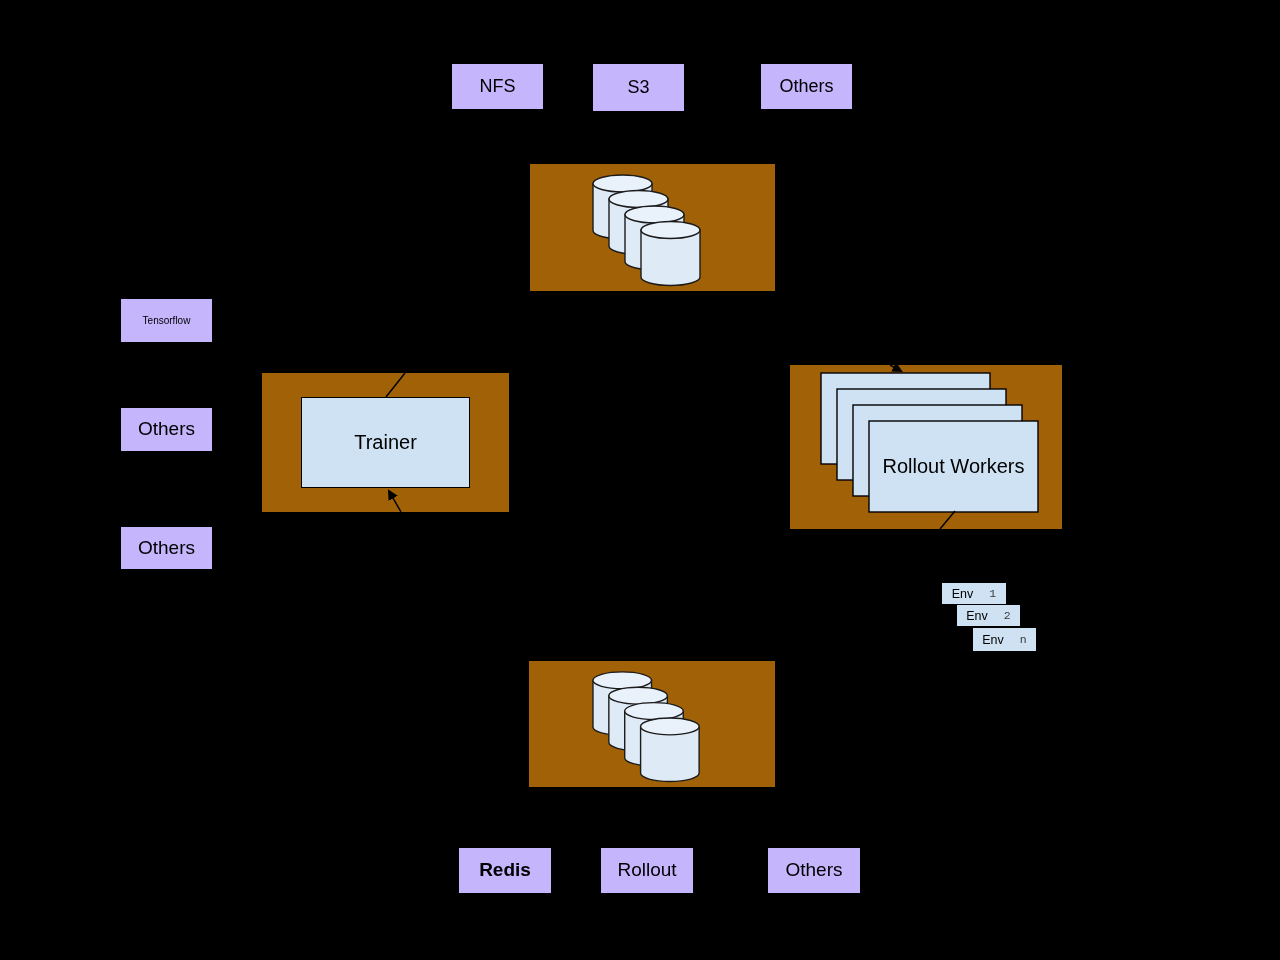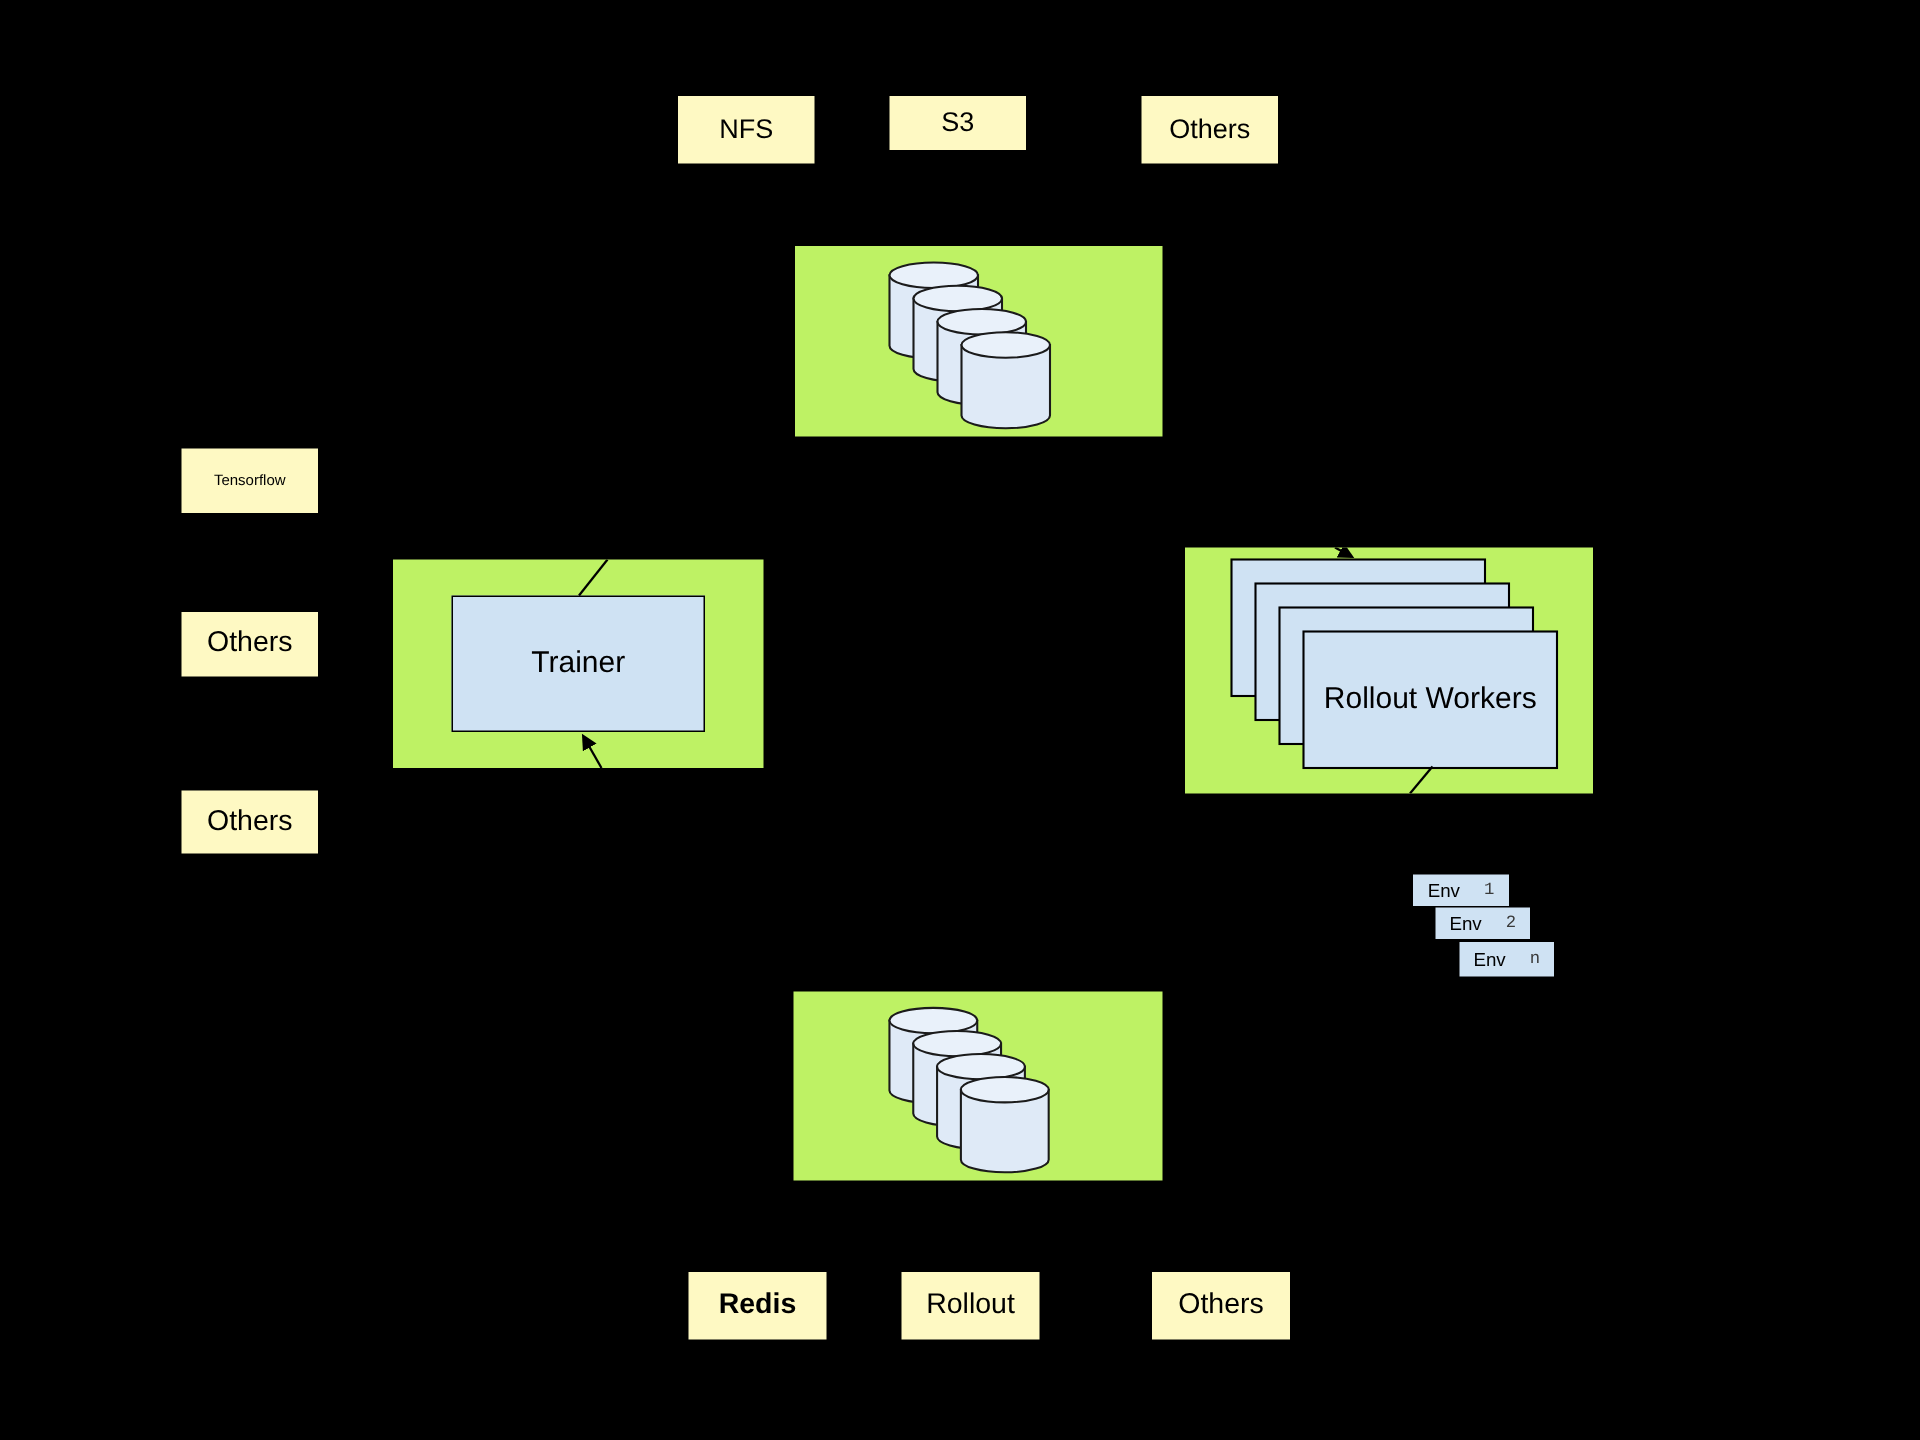--- a/index.html
+++ b/index.html
@@ -4,32 +4,32 @@
 <style>
   html,body{margin:0;padding:0;}
   body{
     width:1280px;height:960px;position:relative;overflow:hidden;
     background:#000000;
     font-family:"Liberation Sans", sans-serif;
     color:#000;
   }
   .node{
     position:absolute;
-    background:#fef9c3;
+    background:#c4b5fd;
     display:flex;align-items:center;justify-content:center;
     text-align:center;
     line-height:1.1;
   }
   .lbl18{font-size:18px;}
   .lbl19{font-size:19px;}
   .lbl20{font-size:20px;}
   .lbl13{font-size:10px;text-align:center;}
   .container-box{
     position:absolute;
-    background:#bef264;
+    background:#a16207;
   }
   .container-box svg{position:absolute;left:0;top:0;display:block;}
   .inner-rect{
     position:absolute;
     background:#cfe2f3;
     border:1.4px solid #000;
     display:flex;align-items:center;justify-content:center;
     box-sizing:border-box;
   }
   .env-box{
@@ -40,21 +40,21 @@
   }
   .env-prefix{font-size:12.5px;}
   .env-sub{font-family:"Liberation Mono", monospace;font-size:11.5px;color:#3a3a3a;}
 </style>
 </head>
 <body>
 
 <div class="node lbl18" style="left:452px;top:64px;width:91px;height:45px;">
   <span>NFS</span>
 </div>
-<div class="node lbl18" style="left:593px;top:64px;width:91px;height:36px;text-align:right;">
+<div class="node lbl18" style="left:593px;top:64px;width:91px;height:47px;text-align:right;">
   <span>S3</span>
 </div>
 <div class="node lbl18" style="left:761px;top:64px;width:91px;height:45px;">
   <span>Others</span>
 </div>
 
 <div class="container-box" style="left:530px;top:164px;width:245px;height:127px;">
   <svg width="245" height="127" viewBox="0 0 245 127">
     <g stroke="#1b1b1b" stroke-width="1.4">
       <g>

